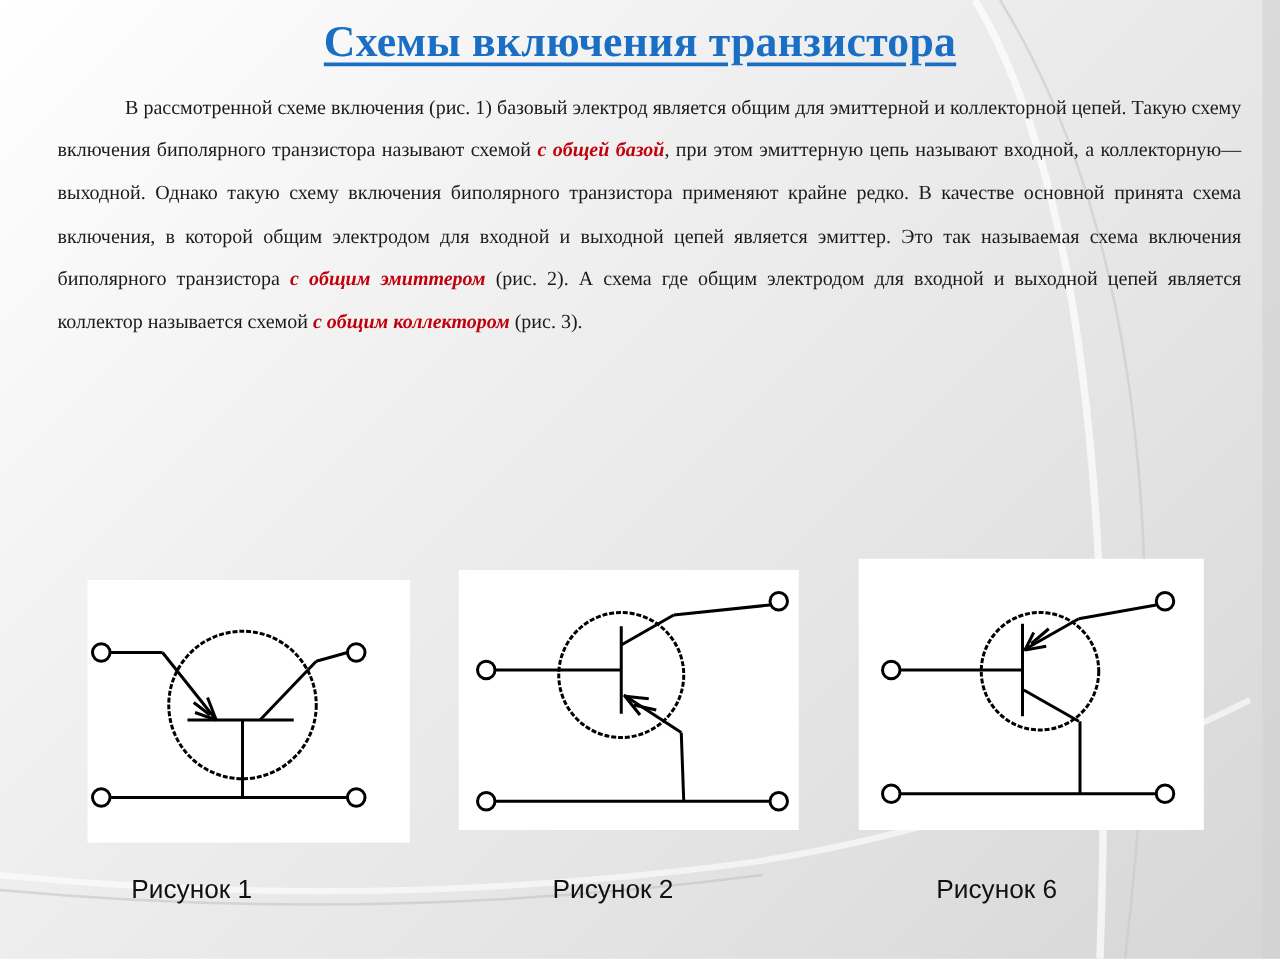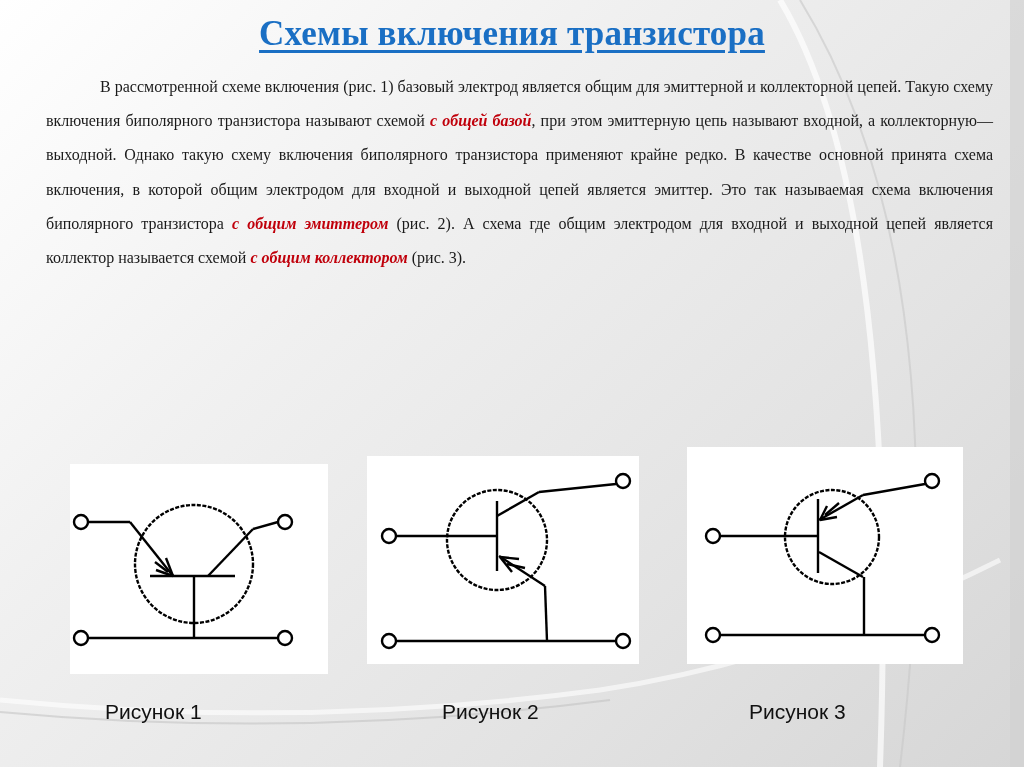--- a/index.html
+++ b/index.html
@@ -98,13 +98,13 @@
     <line x1="132" y1="73" x2="176" y2="48"></line>
     <line x1="176" y1="48" x2="238" y2="37"></line>
     <line x1="132" y1="105" x2="176" y2="130"></line>
     <line x1="177" y1="130" x2="177" y2="188"></line>
     <line x1="33" y1="188" x2="238" y2="188"></line>
     <line x1="133" y1="73" x2="140" y2="59"></line>
     <line x1="133" y1="73" x2="150" y2="70"></line>
     <line x1="138" y1="68" x2="152" y2="56"></line>
   </svg>
 </div>
-<div class="caption" style="left:749px;top:700px;">Рисунок 3</div>
+<div class="caption" style="left:749px;top:700px;">Рисунок 6</div>
 
 </body></html>

